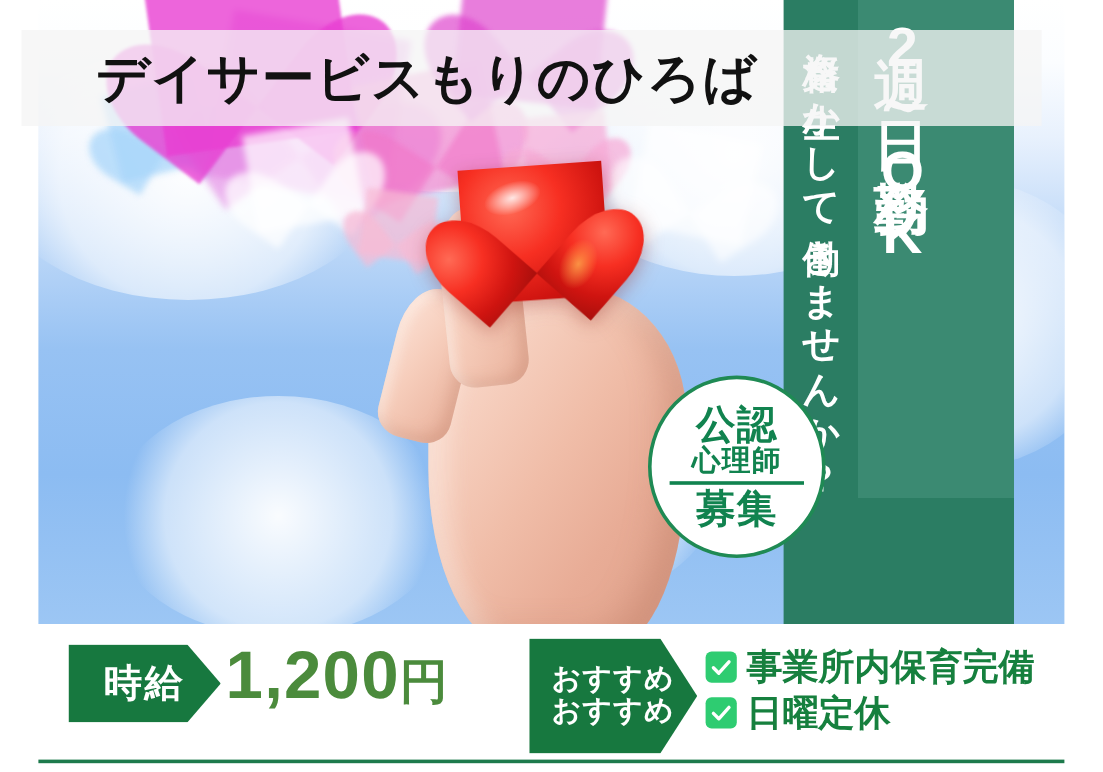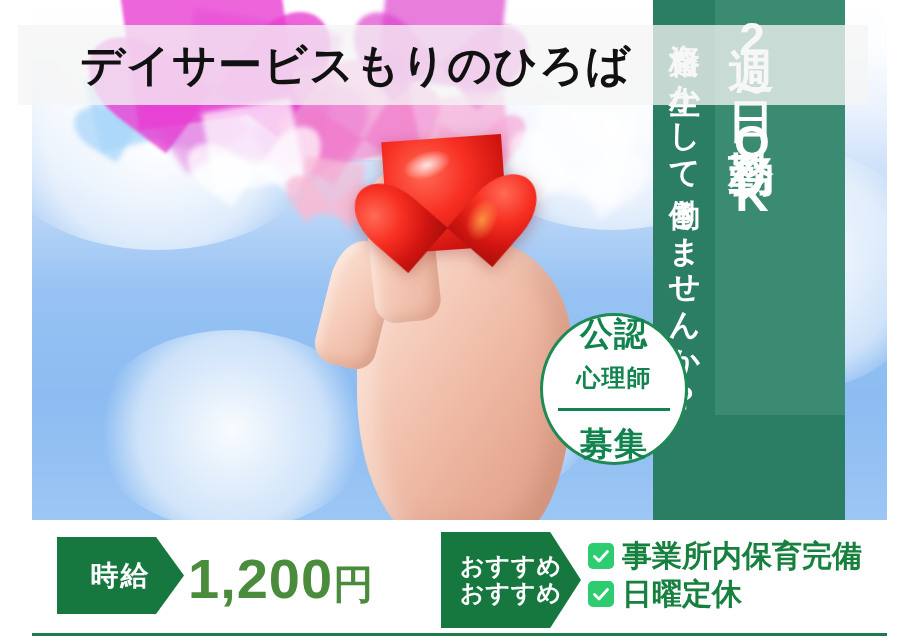--- a/index.html
+++ b/index.html
@@ -257,21 +257,21 @@
     top: 313px;
     width: 148px;
     height: 152px;
     border-radius: 50%;
     background: #ffffff;
     border: 3px solid #1f8a54;
     box-sizing: border-box;
     display: flex;
     flex-direction: column;
     align-items: center;
-    justify-content: space-between;
+    justify-content: center;
     color: #11834f;
     font-weight: bold;
   }
   .badge-l1 { font-size: 33px; line-height: 1.08; letter-spacing: 1px; }
   .badge-l2 { font-size: 24px; line-height: 1.08; letter-spacing: 1px; }
   .badge-rule {
     width: 112px;
     height: 3px;
     background: #11834f;
     margin: 3px 0 2px 0;
@@ -295,38 +295,38 @@
     color: #ffffff;
     font-weight: bold;
     background: #17783f;
     clip-path: polygon(0 0, 78% 0, 100% 50%, 78% 100%, 0 100%);
     text-align: center;
   }
   .tag-jikyu {
     left: 57px;
     top: 17px;
     width: 127px;
-    height: 77px;
-    font-size: 28px;
+    height: 65px;
+    font-size: 32px;
     letter-spacing: 2px;
   }
   .tag-point {
     left: 441px;
     top: 12px;
     width: 140px;
     height: 96px;
     font-size: 24px;
     line-height: 1.12;
     letter-spacing: 1px;
     flex-direction: column;
   }
   .wage {
     position: absolute;
     left: 188px;
-    top: 28px;
+    top: 12px;
     font-size: 56px;
     font-weight: bold;
     color: #4b8b3c;
     letter-spacing: 1px;
     white-space: nowrap;
     line-height: 1.1;
   }
   .wage .unit { font-size: 40px; }
 
   .points {

